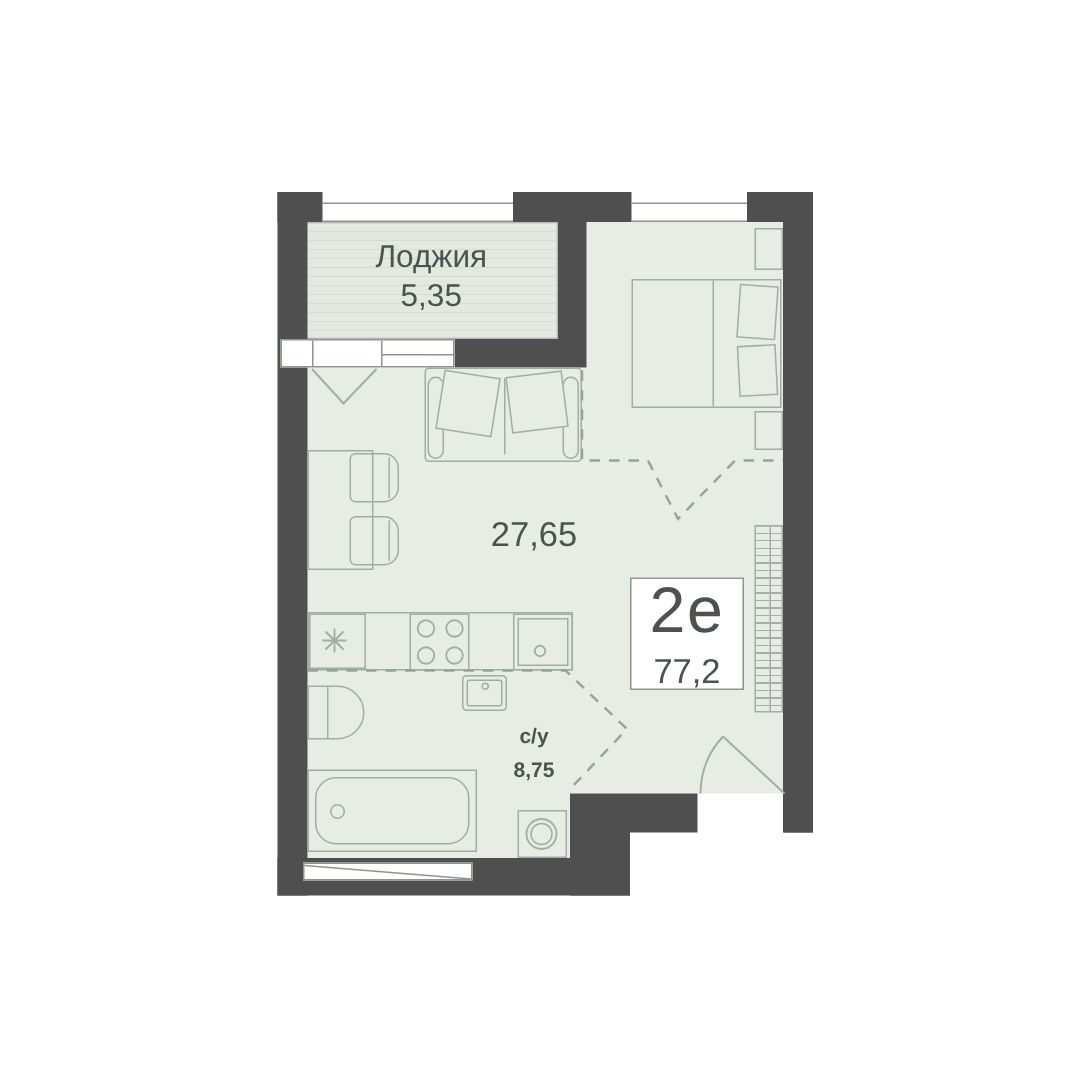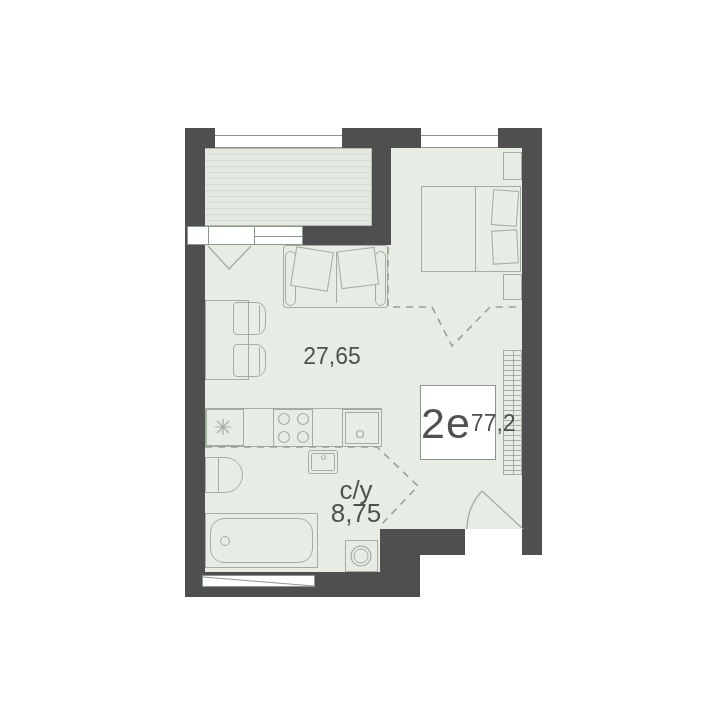--- a/index.html
+++ b/index.html
@@ -24,21 +24,21 @@
   .balcony{background:#fff;border:1px solid var(--frame);}
   .vline{position:absolute;top:0;bottom:0;width:1px;background:var(--frame);}
   .hline{position:absolute;left:0;right:0;height:1px;background:var(--frame);}
   .pillow{border:1px solid var(--furniture-line);background:var(--floor);}
   .wardrobe{
     border:1px solid var(--furniture-line);
     background:repeating-linear-gradient(180deg,transparent 0 4px,rgba(140,150,138,.7) 4px 5px);
   }
   .label-box{
     background:var(--label-bg);border:1px solid var(--frame);
-    display:flex;align-items:center;
+    display:flex;flex-direction:column;align-items:center;
   }
   .label-box .big{font-size:43px;line-height:42px;font-weight:500;color:#4d524e;letter-spacing:1px;}
   .label-box .divider{width:56px;height:2px;background:#5a605a;margin:4px 0 3px;}
   .label-box .small{font-size:23px;line-height:24px;color:#4d524e;}
   svg{position:absolute;left:0;top:0;pointer-events:none;}
 </style>
 </head>
 <body>
 
 <div class="plan">
@@ -121,22 +121,26 @@
     <div class="a f" style="left:14px;top:22px;width:10px;height:10px;border-radius:50%;"></div>
   </div>
   <div class="a f" style="left:345px;top:540px;width:33px;height:32px;"></div>
 
   <div class="a label-box" style="left:420px;top:385px;width:76px;height:75px;">
     <div class="big">2е</div>
     <div class="divider"></div>
     <div class="small">77,2</div>
   </div>
 
-  <div class="a txt" style="left:272px;top:343px;width:120px;font-size:23px;">27,65</div>
-  <div class="a txt" style="left:316px;top:479px;width:80px;font-size:26px;line-height:23px;">
+  <div class="a txt" style="left:203px;top:159px;width:169px;font-size:21px;line-height:26px;">
+    <div>Лоджия</div>
+    <div>5,35</div>
+  </div>
+  <div class="a txt" style="left:296px;top:343px;width:120px;font-size:23px;">27,65</div>
+  <div class="a txt" style="left:316px;top:479px;width:80px;font-size:14px;line-height:23px;font-weight:bold;">
     <div>с/у</div>
     <div>8,75</div>
   </div>
 
   <svg width="726" height="726" viewBox="0 0 726 726">
     <path d="M388,247 V307 H432 L452,346 L490,307 H522" fill="none" stroke="var(--dash)" stroke-width="1.6" stroke-dasharray="7 6"></path>
     <path d="M205,447 H377 L418,486 L381,525" fill="none" stroke="var(--dash)" stroke-width="1.6" stroke-dasharray="7 6"></path>
     <path d="M208,246 L229,269 L251,246" fill="none" stroke="var(--furniture-line)" stroke-width="1.3"></path>
     <path d="M482,491 L523,529" fill="none" stroke="var(--furniture-line)" stroke-width="1.3"></path>
     <path d="M467,529 A56,56 0 0 1 482,491" fill="none" stroke="var(--furniture-line)" stroke-width="1.3"></path>

